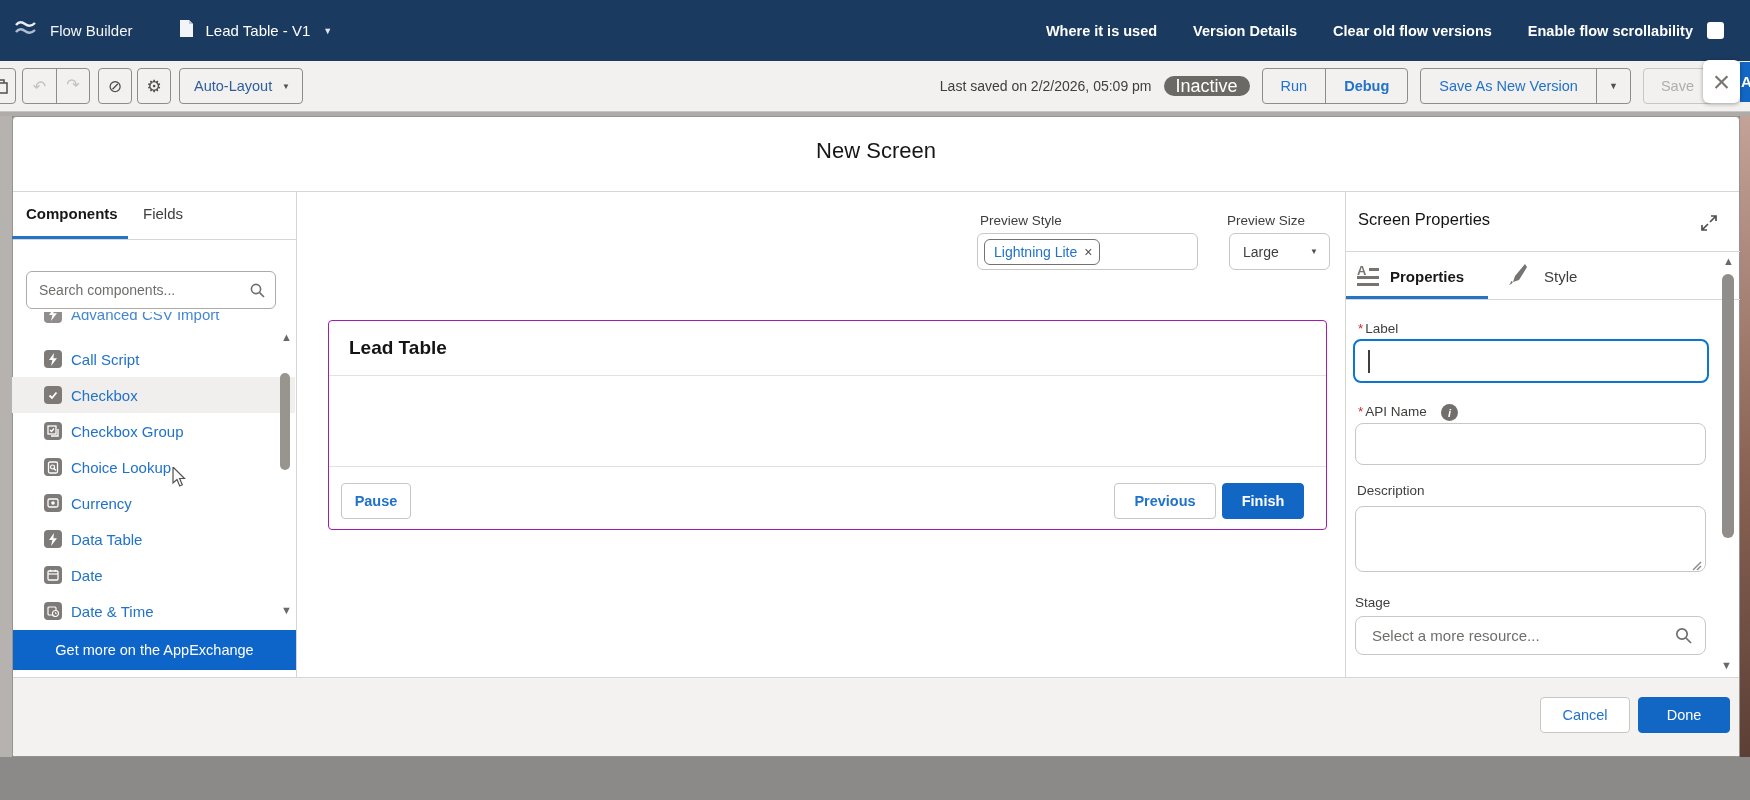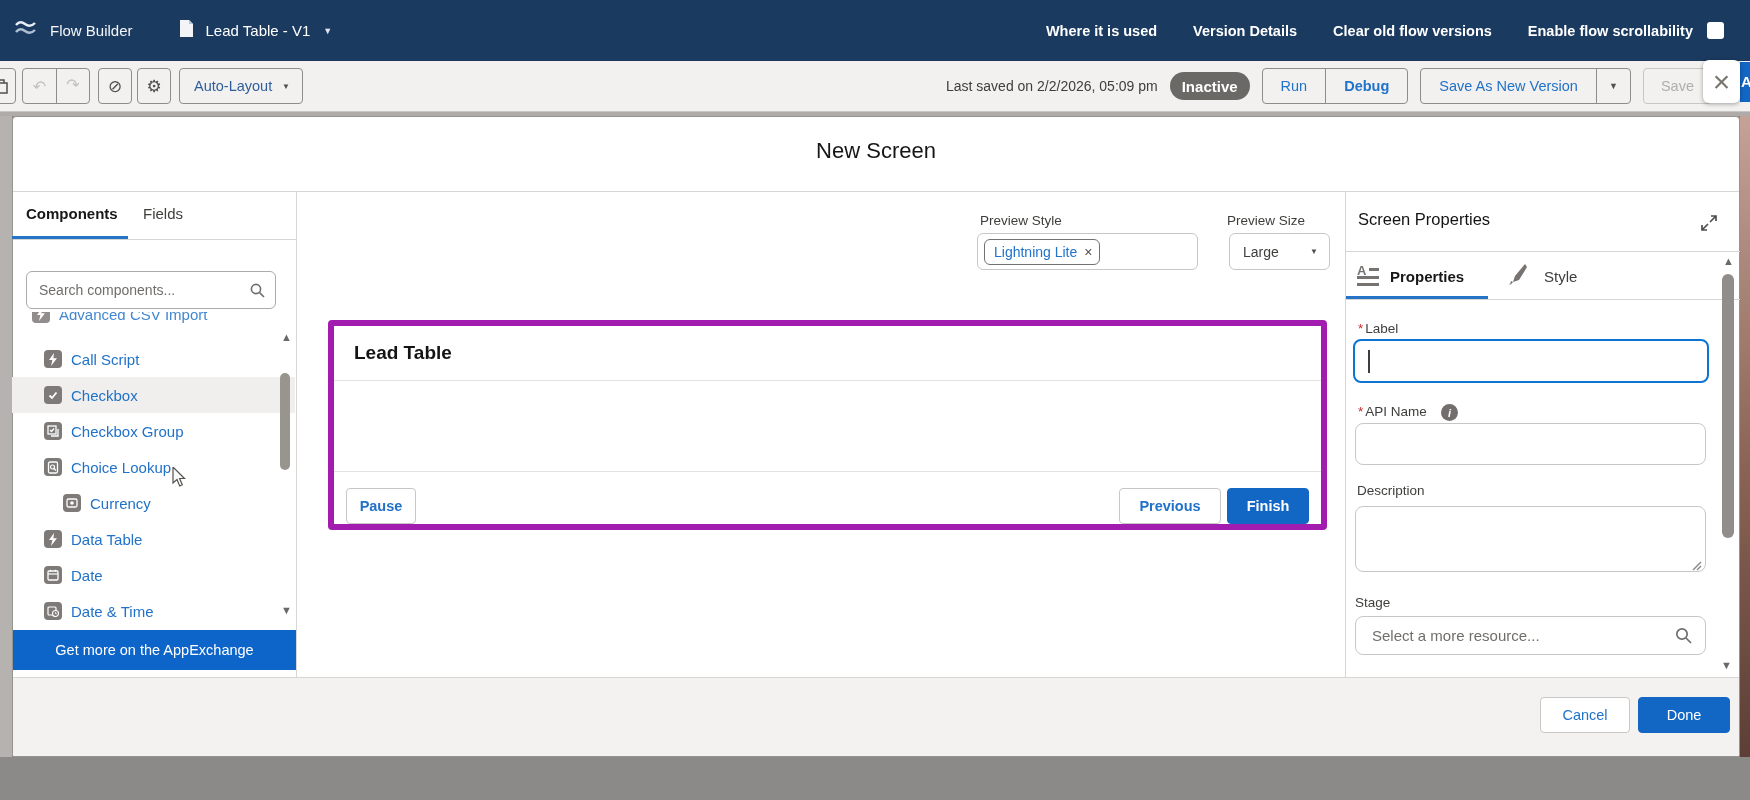--- a/index.html
+++ b/index.html
@@ -27,21 +27,21 @@
   .undoredo { left:22px; width:68px; padding:0; }
   .undoredo span { width:34px; text-align:center; font-size:16px; color:#c4c2c0; }
   .undoredo span + span { border-left:1px solid #8f8d8b; height:36px; line-height:34px; }
   .ban-btn  { left:98px;  width:34px; font-size:17px; }
   .gear-btn { left:137px; width:34px; font-size:17px; }
   .layout-select { left:179px; width:124px; justify-content:space-between; padding:0 12px 0 14px; }
   .layout-select .lbl { color:#2e5e9e; font-size:14.5px; }
   .layout-select .car { color:#514f4d; font-size:8px; }
   .tb-right { position:absolute; right:38px; top:7px; height:36px; display:flex; align-items:center; }
   .last-saved { color:#3e3e3c; font-size:14px; margin-right:12px; white-space:nowrap; }
-  .pill { height:28px; border-radius:14px; background:#6b6965; color:#fff; font-size:15px; font-weight:700;
+  .pill { height:20px; border-radius:14px; background:#6b6965; color:#fff; font-size:18px; font-weight:400;
           display:flex; align-items:center; padding:0 12px; margin-right:12px; }
   .btn-group { height:36px; border:1px solid #8f8d8b; border-radius:4px; display:flex; align-items:center; margin-right:12px; }
   .btn-group .seg { padding:0 18px; font-size:14.5px; color:#2172c9; line-height:34px; cursor:pointer; white-space:nowrap; }
   .btn-group .seg + .seg { border-left:1px solid #8f8d8b;font-weight:bold; }
   .btn-group .caret-seg { width:34px; text-align:center; color:#514f4d; font-size:9px; border-left:1px solid #8f8d8b; line-height:34px; cursor:pointer; }
   .save-disabled { height:36px; border:1px solid #c9c7c5; border-radius:4px; color:#b0aeac; font-size:14.5px;
                    padding:0 17px; line-height:34px; margin-right:0; white-space:nowrap; }
   .close-x { left:1703px; top:60px; width:37px; height:43px; background:#ffffff; border-radius:6px;
              box-shadow:0 1px 4px rgba(0,0,0,.35); display:flex; align-items:center; justify-content:center;
              font-size:30px; color:#78766f; cursor:pointer; z-index:30; }
@@ -67,40 +67,40 @@
   .tab-underline { left:12px; top:236px; width:116px; height:3px; background:#2574c8; }
   .lp-search { left:26px; top:271px; width:250px; height:38px; border:1px solid #aeaaa7; border-radius:6px;
                display:flex; align-items:center; padding:0 10px 0 12px; }
   .lp-search input { border:none; outline:none; flex:1; font-size:14px; color:#3e3e3c; font-family:"Liberation Sans",sans-serif; background:transparent; }
   .lp-search input::placeholder { color:#706e6b; }
   .comp-row { position:absolute; left:12px; width:283px; height:36px; display:flex; align-items:center; padding-left:32px; cursor:pointer; }
   .comp-row.sel { background:#f0efed; }
   .comp-ico { width:18px; height:18px; background:#7d7a78; border-radius:4px; margin-right:9px;
               display:flex; align-items:center; justify-content:center; flex:none; }
   .comp-lbl { font-size:15px; color:#2172c9; white-space:nowrap; }
-  .clip-row { position:absolute; left:0; top:312px; width:267px; height:26px; overflow:hidden; opacity:.85; }
+  .clip-row { position:absolute; left:12px; top:312px; width:267px; height:26px; overflow:hidden; opacity:.85; }
   .clip-row .comp-row { top:-16px; left:0; }
   .lp-scroll-up   { left:281px; top:331px; font-size:11px; color:#6b6965; }
   .lp-scroll-dn   { left:281px; top:604px; font-size:11px; color:#6b6965; }
   .lp-thumb { left:280px; top:373px; width:10px; height:97px; background:#98958f; border-radius:5px; }
   .lp-banner { left:13px; top:630px; width:283px; height:40px; background:#0d64c9; color:#ffffff; font-size:14.5px;
                display:flex; align-items:center; justify-content:center; cursor:pointer; }
 
   
   .ctl-label { font-size:13.5px; color:#3e3e3c; }
   .style-box { left:977px; top:233px; width:221px; height:37px; border:1px solid #c9c7c5; border-radius:6px;
                display:flex; align-items:center; padding-left:6px; }
   .chip { height:26px; border:1px solid #747270; border-radius:6px; display:flex; align-items:center; padding:0 7px 0 9px; background:#fff; }
   .chip .t { color:#2172c9; font-size:14px; margin-right:7px; }
   .chip .x { color:#514f4d; font-size:14px; cursor:pointer; }
   .size-box { left:1229px; top:233px; width:101px; height:37px; border:1px solid #c9c7c5; border-radius:6px;
               display:flex; align-items:center; justify-content:space-between; padding:0 11px 0 13px; cursor:pointer; }
   .size-box .t { font-size:14px; color:#3e3e3c; }
   .size-box .car { font-size:8px; color:#514f4d; }
-  .card { left:328px; top:320px; width:999px; height:210px; border:6px solid #a21caf; border-radius:4px; background:#fff; }
+  .card { left:328px; top:320px; width:999px; height:210px; border:1px solid #a21caf; border-radius:4px; background:#fff; }
   .card-head { height:55px; border-bottom:1px solid #e4e2e0; display:flex; align-items:center; padding-left:20px; }
   .card-title { font-size:19px; font-weight:700; color:#141414; }
   .card-foot { position:absolute; left:0; top:145px; width:100%; height:64px; border-top:1px solid #e4e2e0;font-weight:bold; }
   .btn { position:absolute; height:36px; border-radius:4px; font-size:14.5px; display:flex; align-items:center;
          justify-content:center; cursor:pointer; font-family:"Liberation Sans",sans-serif; }
   .btn.outline { background:#fff; border:1px solid #c9c7c5; color:#2172c9; }
   .btn.primary { background:#1266c4; border:1px solid #1266c4; color:#fff; }
   .pause-btn { left:12px; top:16px; width:70px; }
   .prev-btn { left:785px; top:16px; width:102px; }
   .finish-btn { left:893px; top:16px; width:82px; }
@@ -284,21 +284,21 @@
     <span class="comp-ico">
         <svg width="12" height="13" viewBox="0 0 12 13">
           <rect x="1.5" y="1" width="9" height="11" rx="1.5" fill="none" stroke="#fff" stroke-width="1.3"></rect>
           <circle cx="5.5" cy="6" r="2" fill="none" stroke="#fff" stroke-width="1.2"></circle>
           <line x1="7" y1="7.5" x2="9" y2="9.5" stroke="#fff" stroke-width="1.2"></line>
         </svg>
       </span>
     <span class="comp-lbl">Choice Lookup</span>
   </div>
 
-  <div class="comp-row abs" style="top:485px;margin-left:19px;">
+  <div class="comp-row abs" style="top:485px;">
     <span class="comp-ico">
         <svg width="12" height="12" viewBox="0 0 12 12">
           <rect x="1" y="2" width="10" height="8" rx="1.5" fill="none" stroke="#fff" stroke-width="1.3"></rect>
           <circle cx="6" cy="6" r="1.8" fill="#fff"></circle>
         </svg>
       </span>
     <span class="comp-lbl">Currency</span>
   </div>
 
   <div class="comp-row abs" style="top:557px;">

